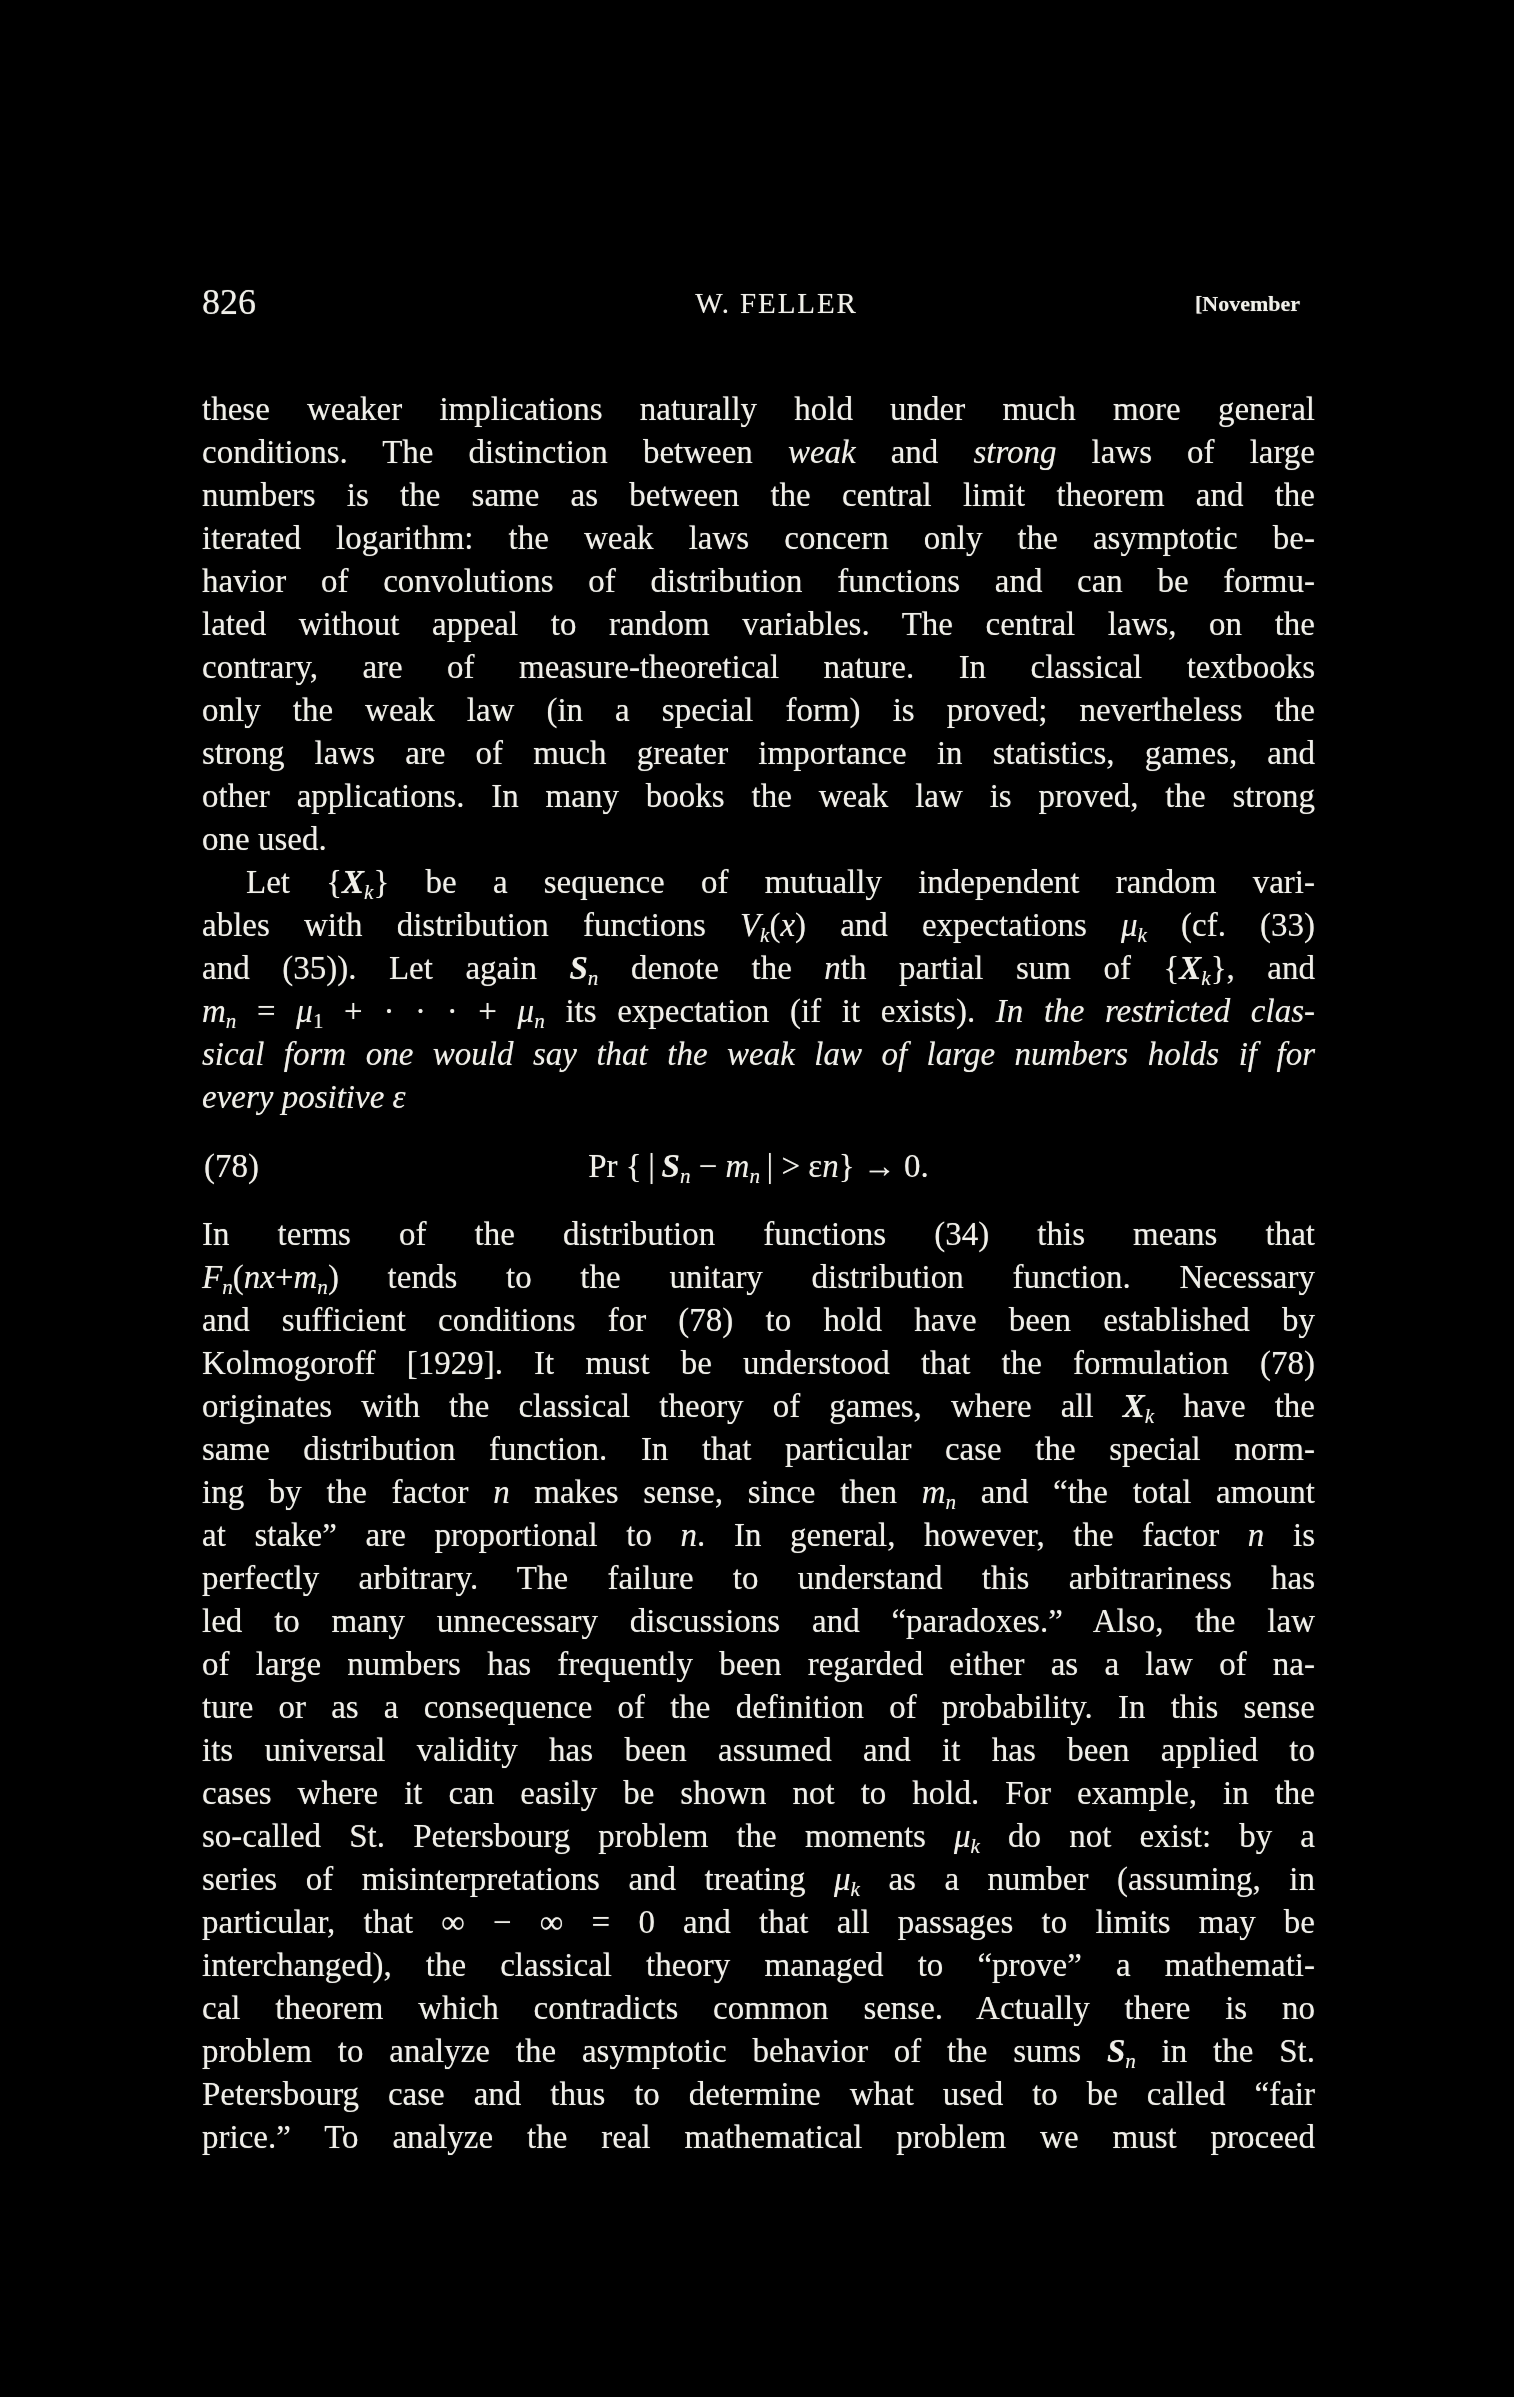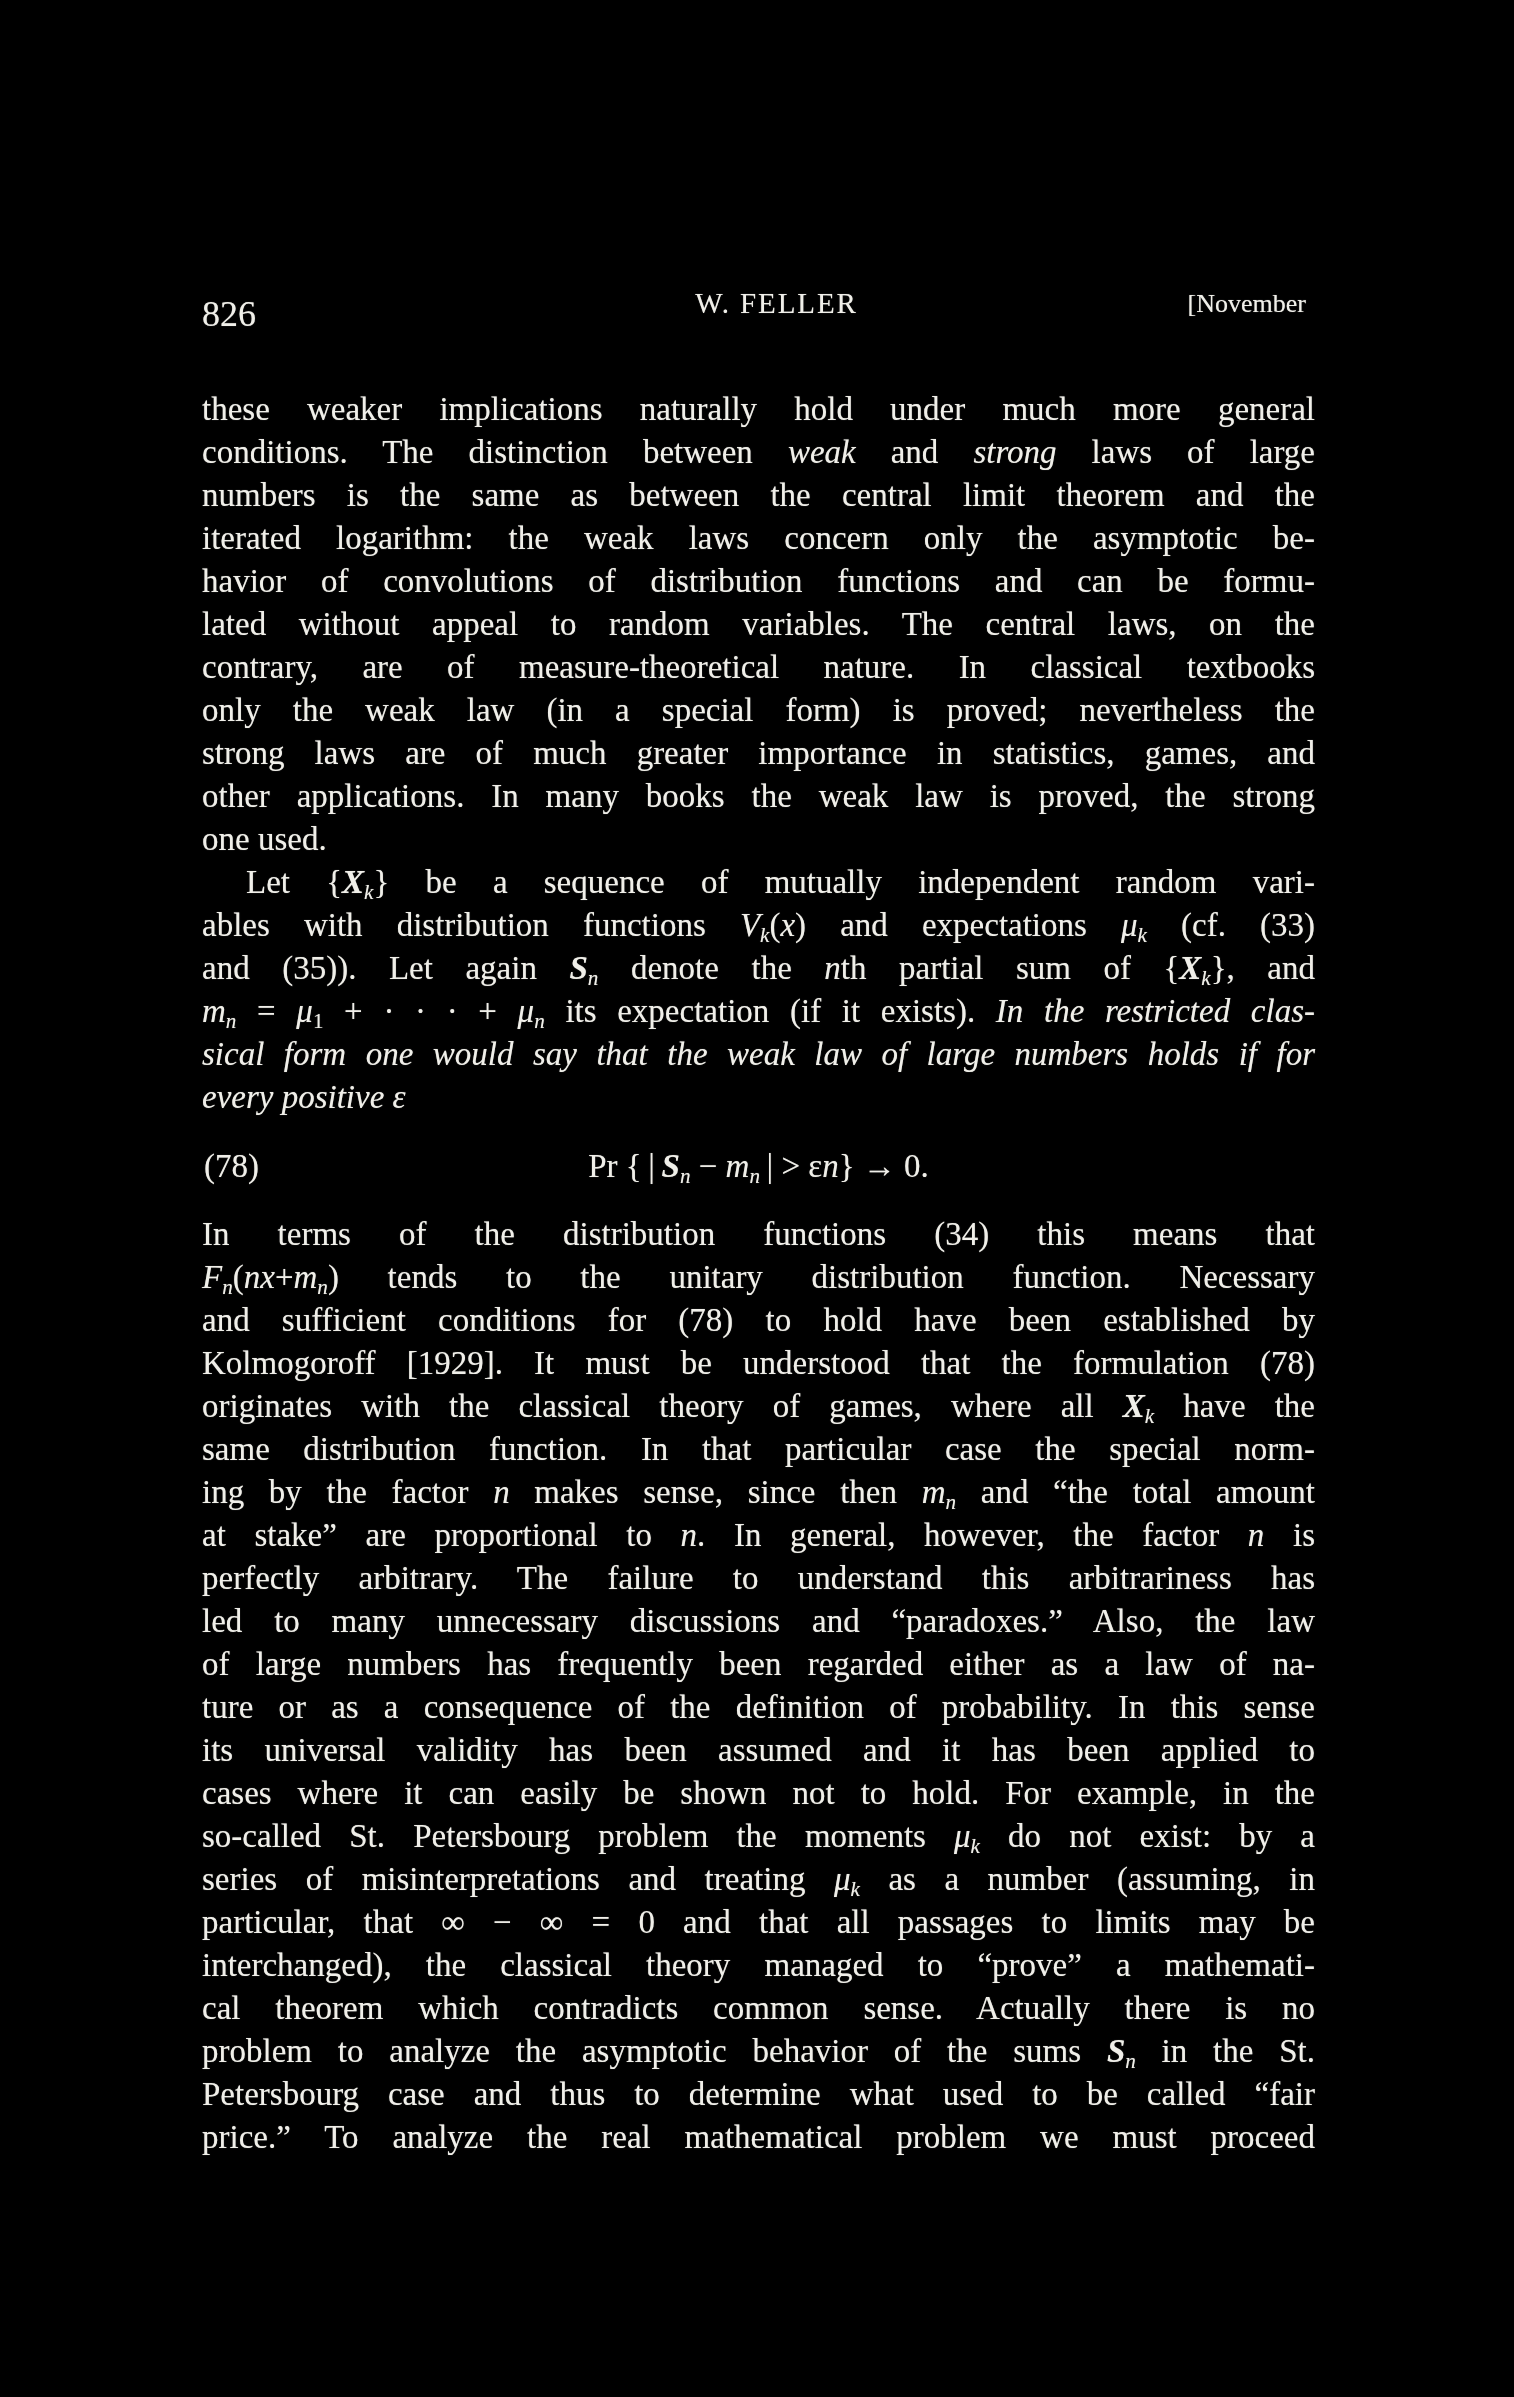--- a/index.html
+++ b/index.html
@@ -24,38 +24,38 @@
     top: 284px;
     width: 1113px;
     height: 42px;
   }
   .rh-num {
     position: absolute;
     left: 0;
     top: 0;
     font-size: 36px;
     line-height: 36px;
-    margin-top: 12px;
   }
   .rh-author {
     position: absolute;
     left: 50%;
     top: 4.7px;
     transform: translateX(-50%);
     font-size: 29px;
     line-height: 29px;
     letter-spacing: 1.9px;
     margin-left: 18px;
   }
   .rh-month {
     position: absolute;
-    right: 9px;
+    right: 15px;
     top: 4.7px;
-    font-size: 26px;
+    font-size: 22px;
     line-height: 29px;
+    font-weight: bold;
   }
   
   .page-body {
     position: absolute;
     left: 202px;
     top: 388px;
     width: 1113px;
     font-size: 33px;
     line-height: 43px;
     font-family: Liberation Serif, serif;

